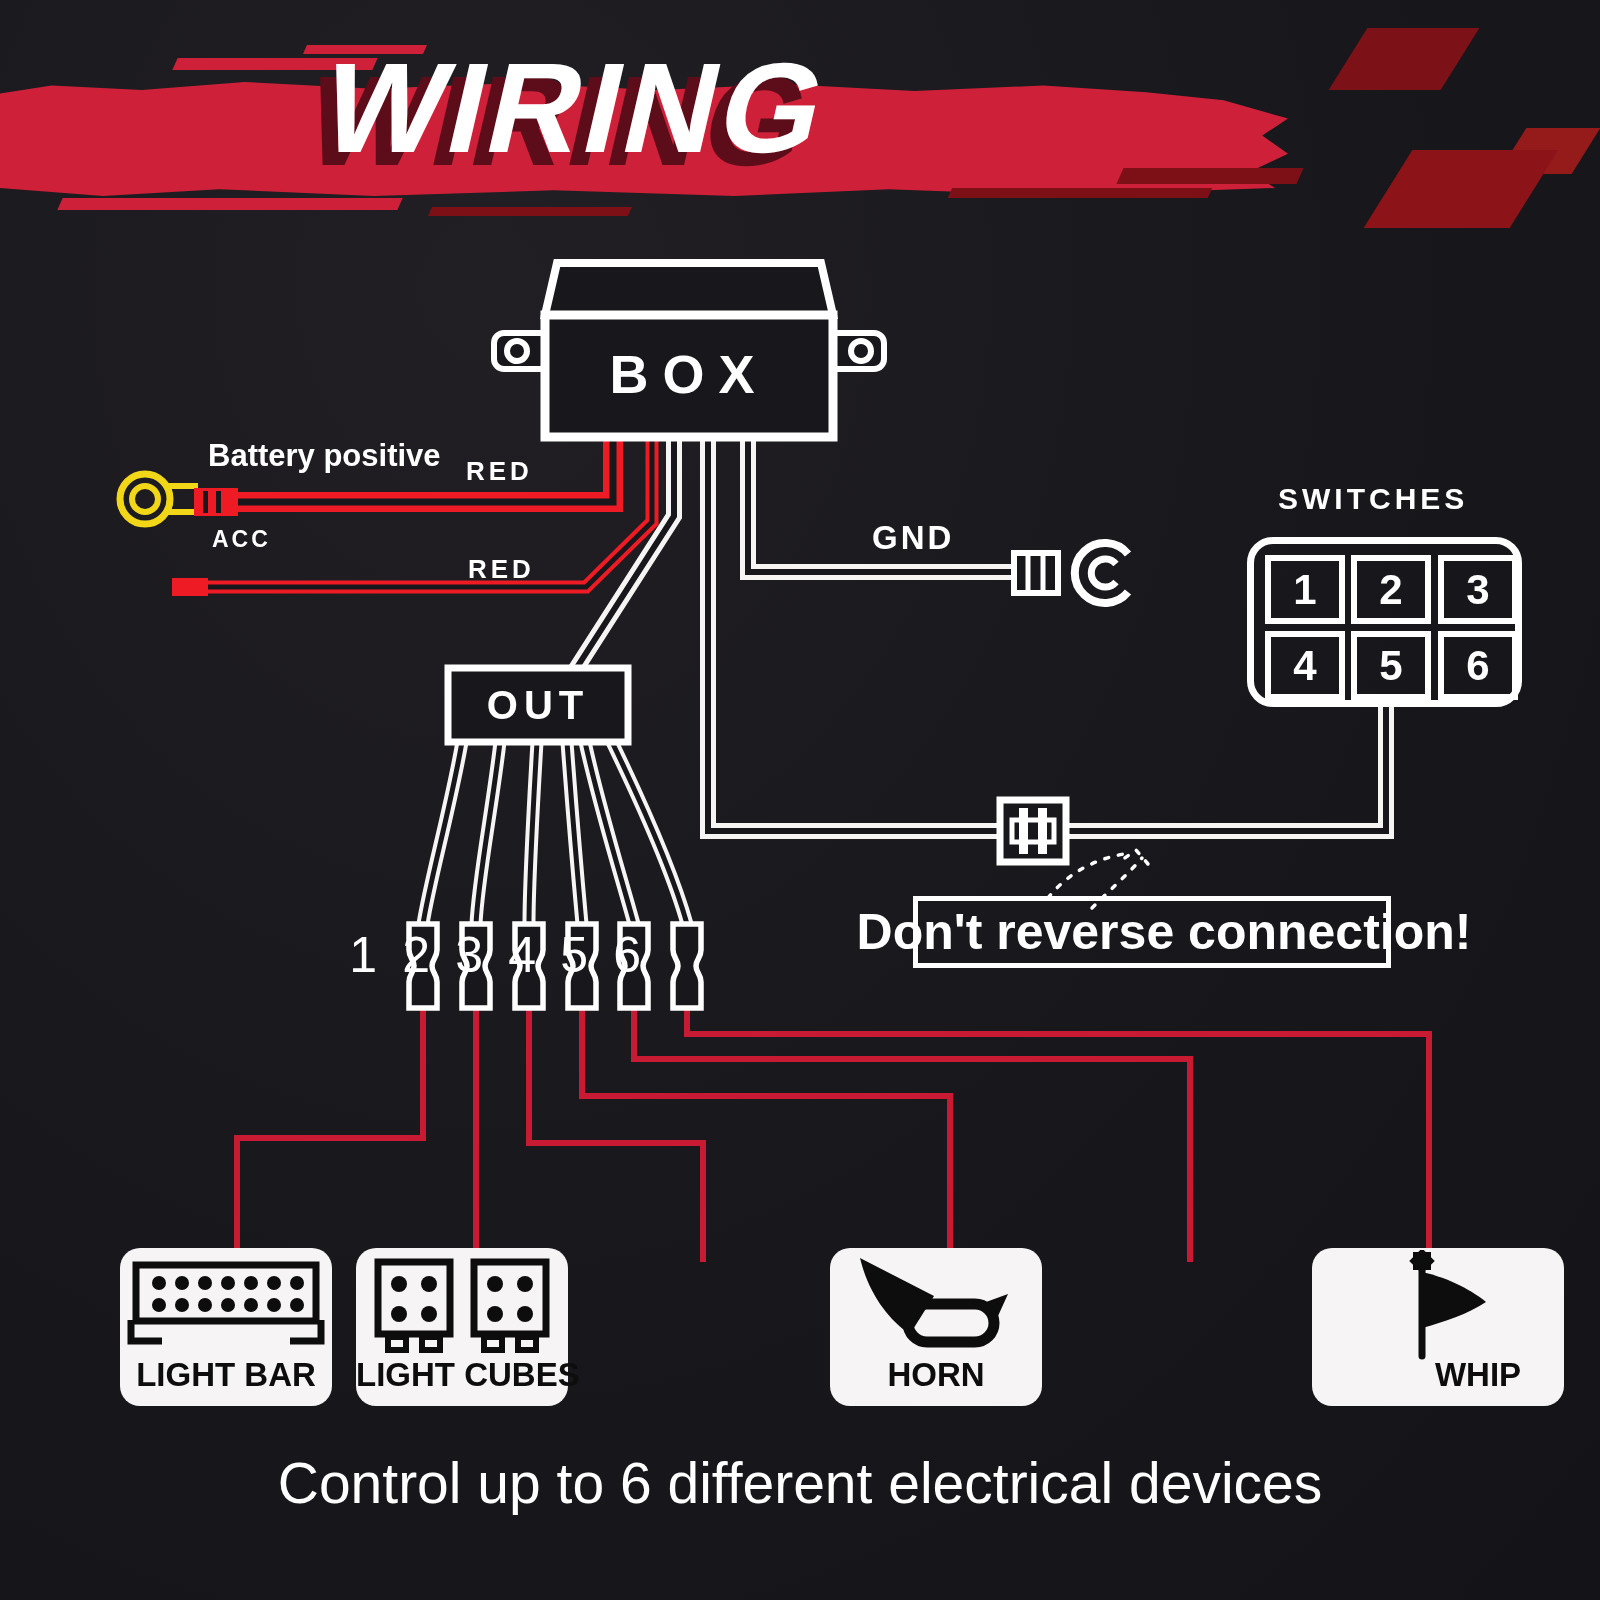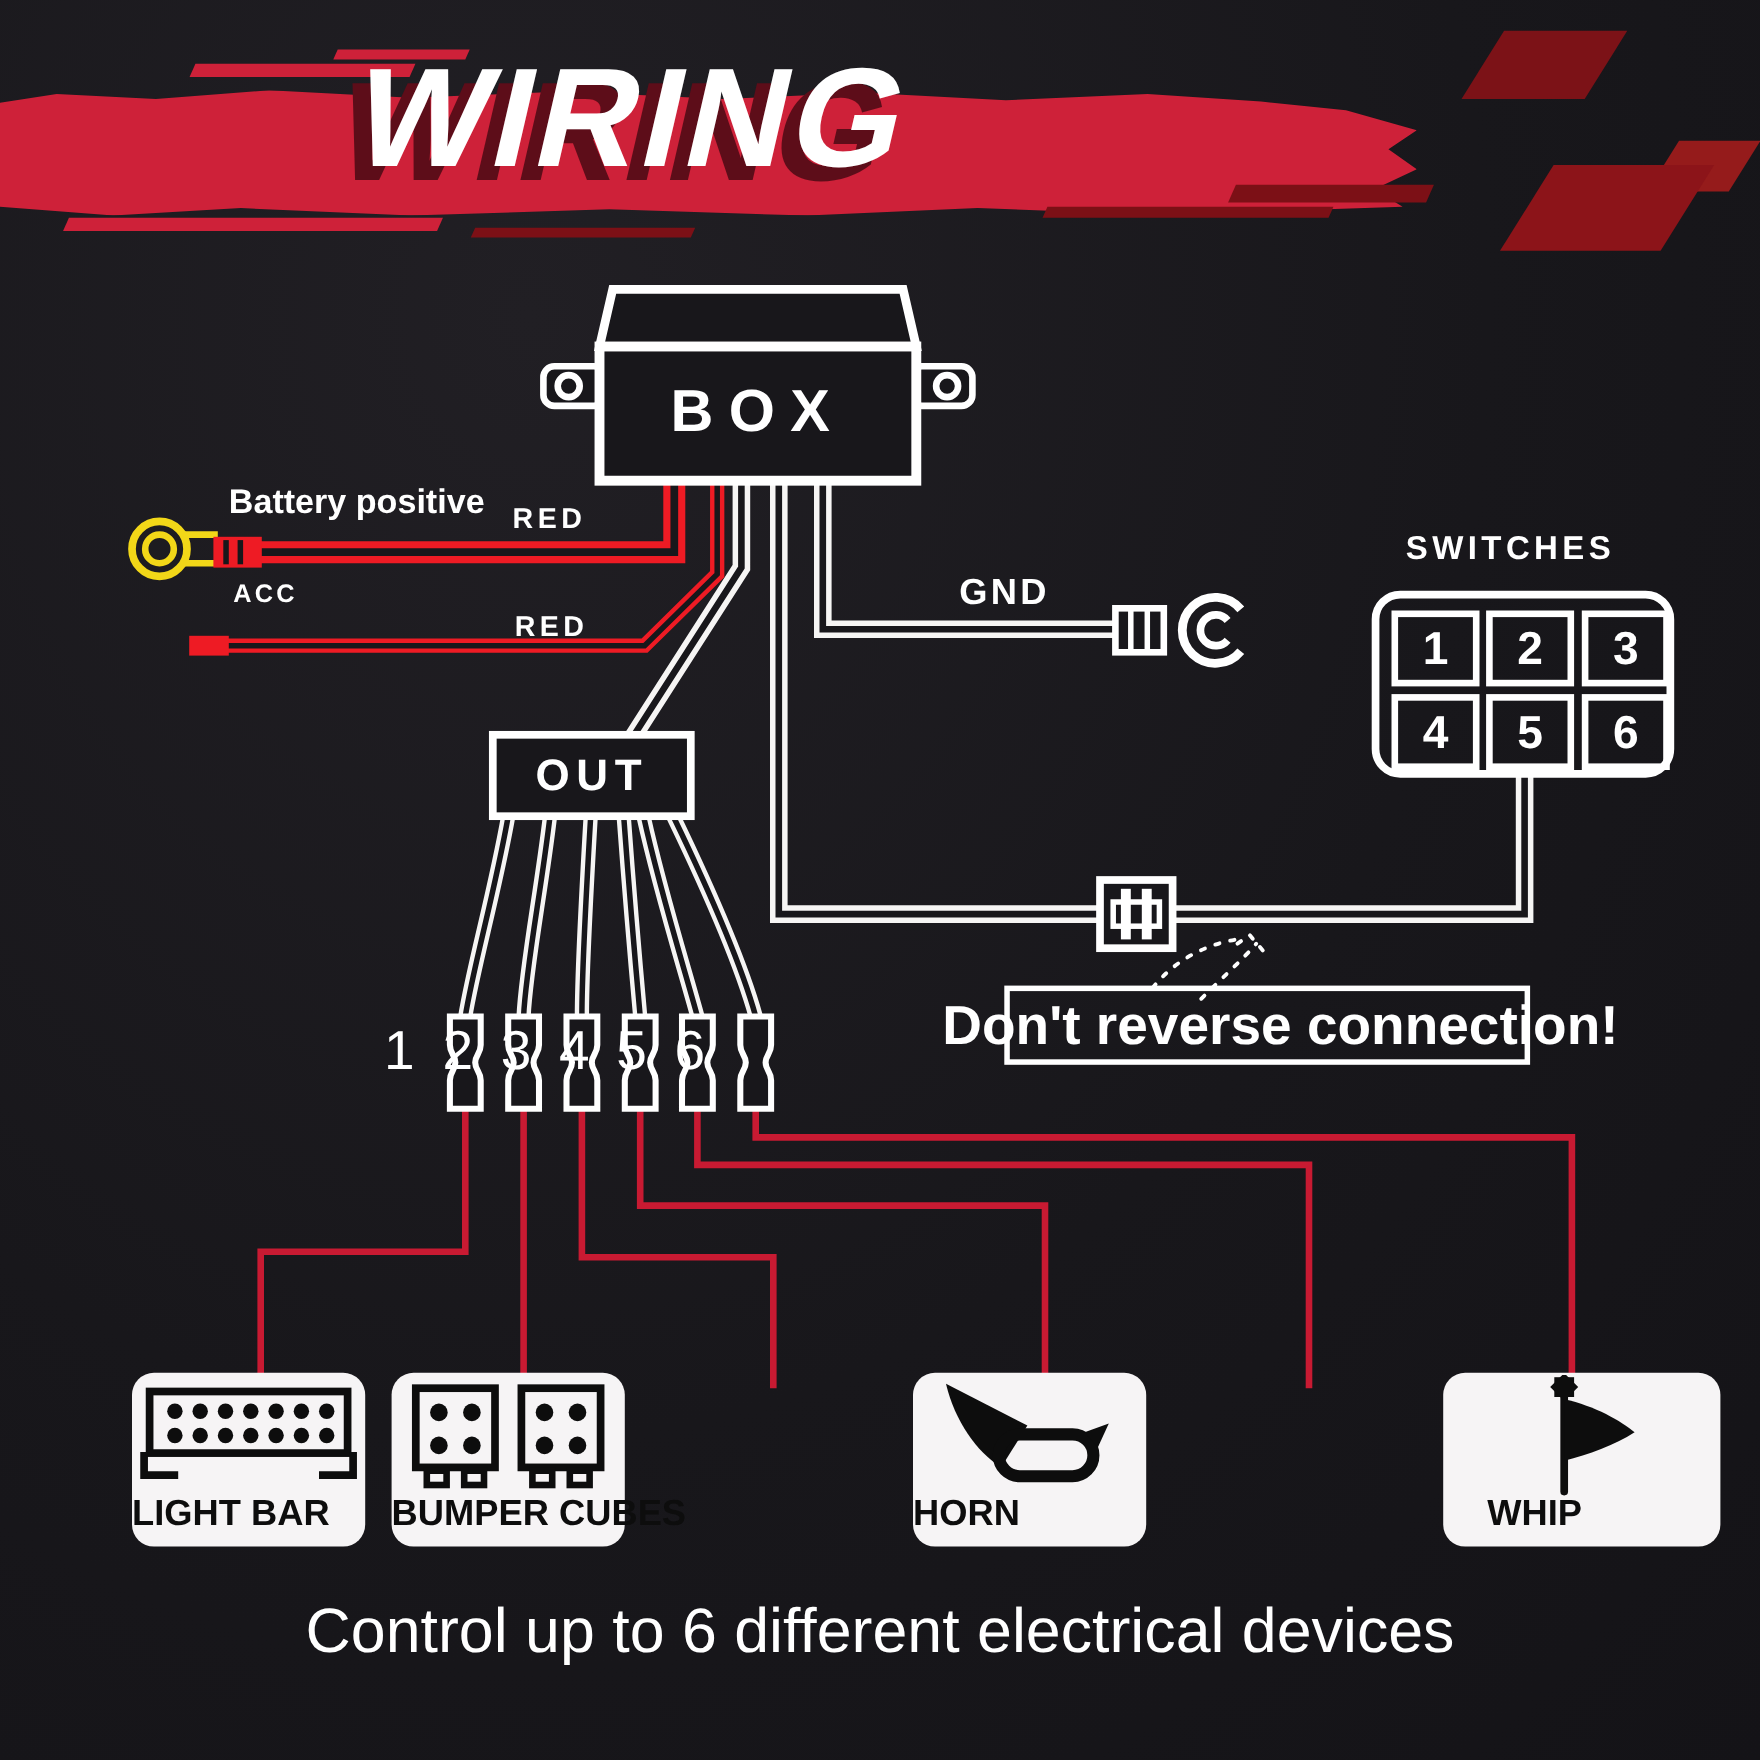--- a/index.html
+++ b/index.html
@@ -45,21 +45,21 @@
   
   .warning-box{left:913px;top:896px;width:478px;height:72px;border:5px solid #fff;
     box-sizing:border-box;display:flex;align-items:center;justify-content:center;}
   .warning-box span{color:#fff;font-size:50px;font-weight:700;white-space:nowrap;margin-left:24px;}
 
   
   .device-box{position:absolute;top:1248px;width:212px;height:158px;background:#f6f4f5;
     border-radius:20px;}
   .device-icon{position:absolute;top:10px;left:0;width:100%;height:96px;display:flex;
     align-items:center;justify-content:center;}
-  .device-label{position:absolute;bottom:12px;width:100%;color:#0d0d0d;
+  .device-label{position:absolute;bottom:12px;width:100%;text-align:center;color:#0d0d0d;
     font-size:33px;font-weight:700;letter-spacing:0px;white-space:nowrap;}
 
   
   .caption{left:0;top:1450px;width:1600px;text-align:center;color:#fff;font-size:57px;
     font-weight:400;}
 
   svg.wires{position:absolute;left:0;top:0;}
 </style>
 </head>
 <body>
@@ -257,21 +257,21 @@
               <circle cx="27" cy="28" r="8"></circle>
               <circle cx="57" cy="28" r="8"></circle>
               <circle cx="27" cy="58" r="8"></circle>
               <circle cx="57" cy="58" r="8"></circle>
             </g>
           <rect x="16" y="81" width="18" height="13" stroke-width="6"></rect>
           <rect x="50" y="81" width="18" height="13" stroke-width="6"></rect>
         </g>
       </svg>
     </div>
-    <div class="device-label">BUMPER CUBES</div>
+    <div class="device-label">LIGHT CUBES</div>
   </div>
 
 
   <div class="device-box" style="left:830px;">
     <div class="device-icon">
       <svg width="160" height="100" viewBox="0 0 160 100" fill="none">
         <path d="M4,2 L78,40 L54,78 C32,64 12,36 4,2 Z" fill="#0d0d0d"></path>
         <rect x="52" y="48" width="86" height="38" rx="19" stroke="#0d0d0d" stroke-width="11"></rect>
         <path d="M130,46 L152,38 L142,60 Z" fill="#0d0d0d"></path>
       </svg>

